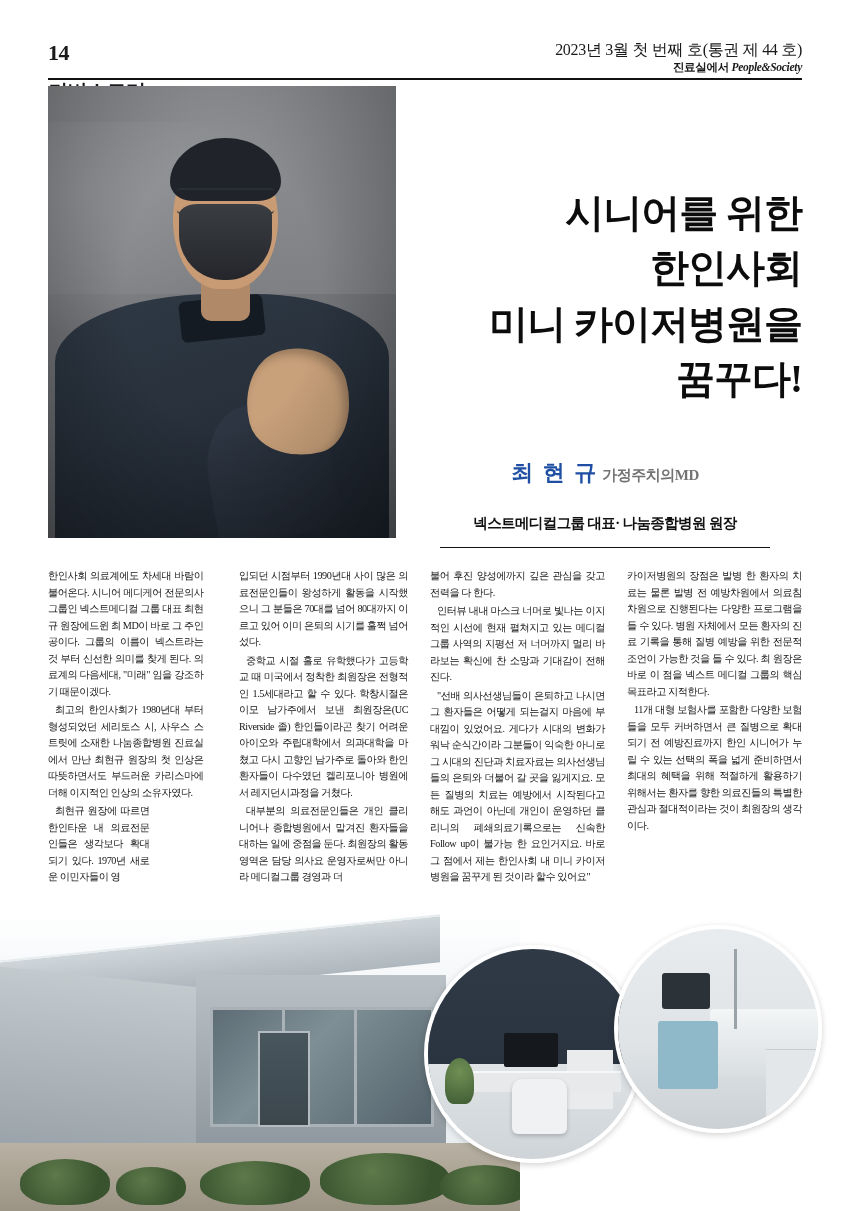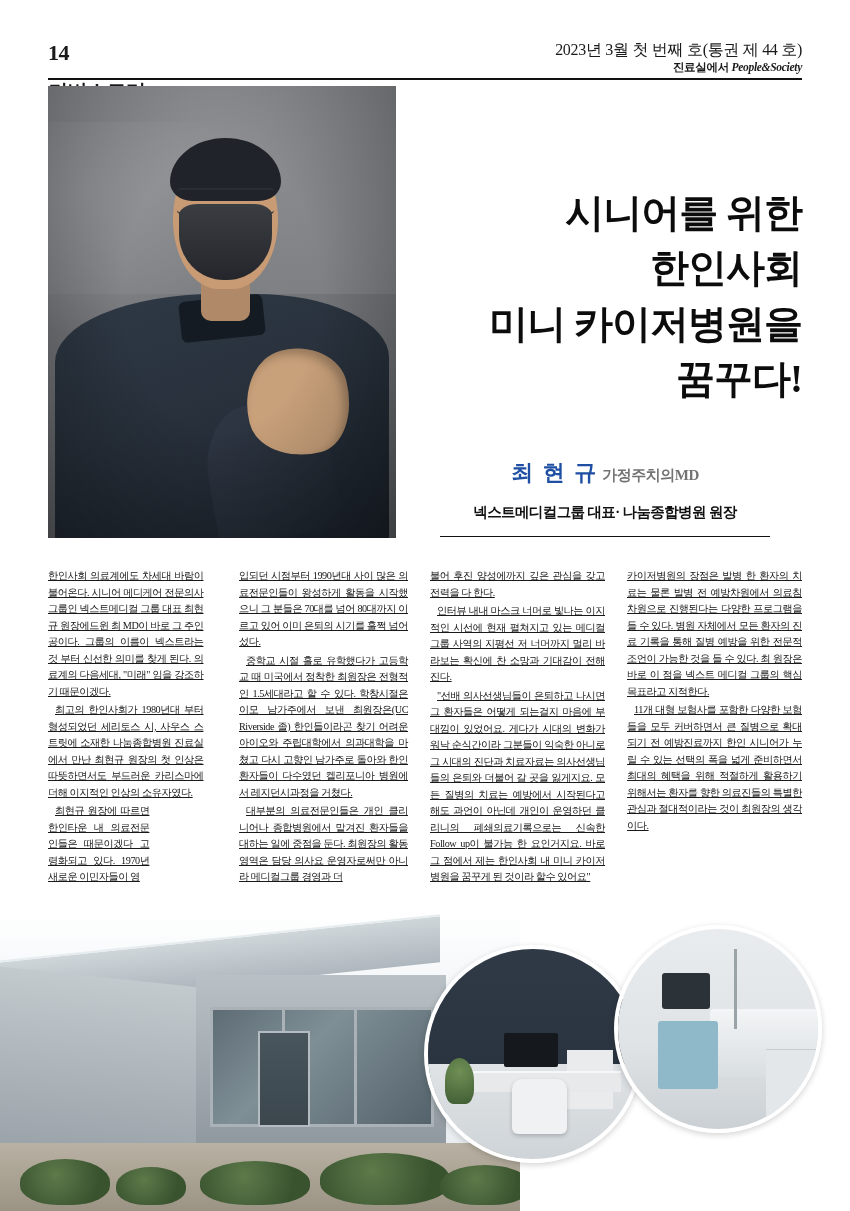--- a/index.html
+++ b/index.html
@@ -225,42 +225,41 @@
     color: #1f4fa3;
     letter-spacing: 2px;
   }
   .byline-role {
     font-size: 15px;
     font-weight: bold;
     color: #737373;
     letter-spacing: -0.5px;
   }
   .byline-sub {
-    margin-top: 15px;
+    margin-top: 26px;
     font-size: 14.5px;
     font-weight: bold;
     letter-spacing: -0.6px;
     color: #111;
   }
   .byline-rule {
     margin: 14px auto 0;
     width: 330px;
     height: 1px;
     background: #111;
   }
 
   
   .columns {
     position: absolute;
     left: 48px;
     top: 568px;
     width: 754px;
     display: flex;
     gap: 22px;
-    text-decoration: underline;
   }
   .col {
     width: 172px;
     font-size: 10.2px;
     line-height: 1.62;
     letter-spacing: -0.45px;
     text-align: justify;
     color: #141414;
   }
   .col p { margin: 0 0 2px 0; text-indent: 7px; }
@@ -516,21 +515,21 @@
     <div class="byline-sub">넥스트메디컬그룹 대표· 나눔종합병원 원장</div>
     <div class="byline-rule"></div>
   </div>
 </div>
 
 <div class="columns">
 
   <div class="col c1 taper">
     <p class="noind">한인사회 의료계에도 차세대 바람이 불어온다. 시니어 메디케어 전문의사그룹인 넥스트메디컬 그룹 대표 최현규 원장에드윈 최 MD이 바로 그 주인공이다. 그룹의 이름이 넥스트라는 것 부터 신선한 의미를 찾게 된다. 의료계의 다음세대, "미래" 임을 강조하기 때문이겠다.</p>
     <p>최고의 한인사회가 1980년대 부터 형성되었던 세리토스 시, 사우스 스트릿에 소재한 나눔종합병원 진료실에서 만난 최현규 원장의 첫 인상은 따뜻하면서도 부드러운 카리스마에 더해 이지적인 인상의 소유자였다.</p>
-    <p>최현규 원장에 따르면 한인타운 내 의료전문인들은 때문이겠다 고령화되고 있다. 1970년 새로운 이민자들이 영</p>
+    <p>최현규 원장에 따르면 한인타운 내 의료전문인들은 생각보다 확대되기 있다. 1970년 새로운 이민자들이 영</p>
   </div>
 
   <div class="col c2">
     <p class="noind">입되던 시점부터 1990년대 사이 많은 의료전문인들이 왕성하게 활동을 시작했으니 그 분들은 70대를 넘어 80대까지 이르고 있어 이미 은퇴의 시기를 훌쩍 넘어섰다.</p>
     <p>중학교 시절 홀로 유학했다가 고등학교 때 미국에서 정착한 최원장은 전형적인 1.5세대라고 할 수 있다. 학창시절은 이모 남가주에서 보낸 최원장은(UC Riverside 졸) 한인들이라곤 찾기 어려운 아이오와 주립대학에서 의과대학을 마쳤고 다시 고향인 남가주로 돌아와 한인환자들이 다수였던 켈리포니아 병원에서 레지던시과정을 거쳤다.</p>
     <p>대부분의 의료전문인들은 개인 클리니어나 종합병원에서 맡겨진 환자들을 대하는 일에 중점을 둔다. 최원장의 활동 영역은 담당 의사요 운영자로써만 아니라 메디컬그룹 경영과 더</p>
   </div>
 
   <div class="col c3">
     <p class="noind">불어 후진 양성에까지 깊은 관심을 갖고 전력을 다 한다.</p>

